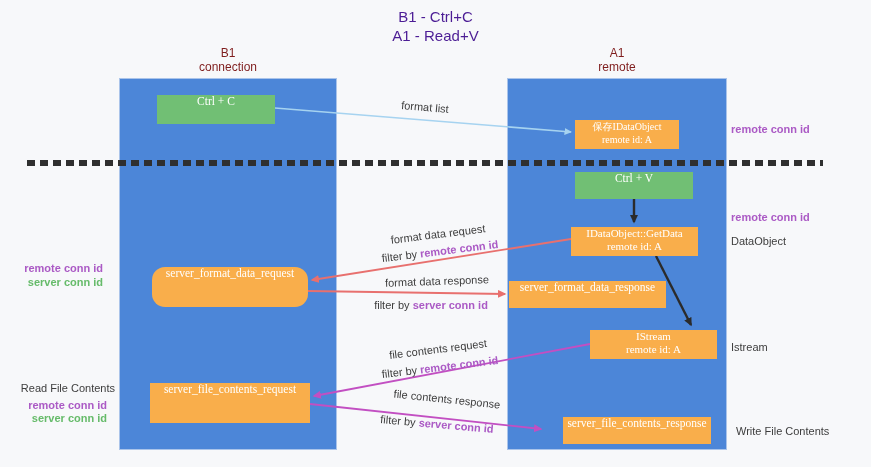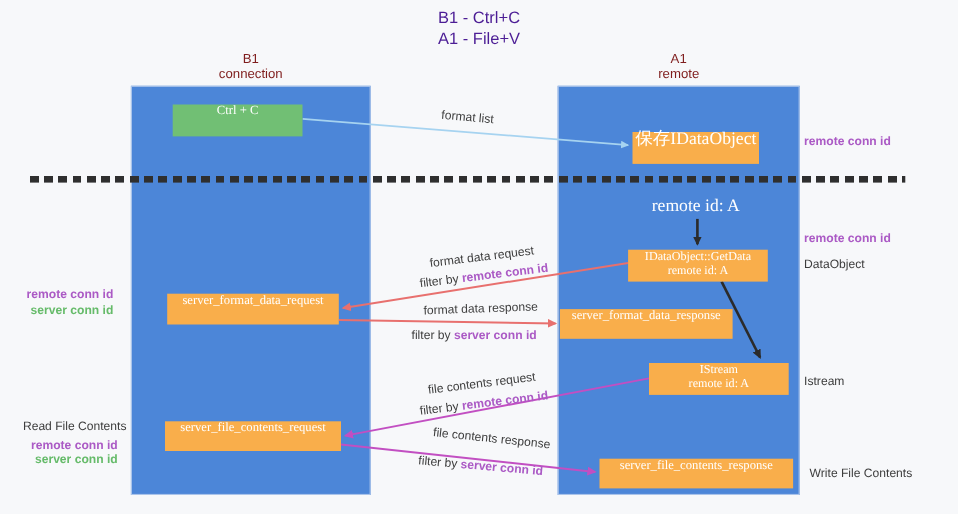--- a/index.html
+++ b/index.html
@@ -28,21 +28,21 @@
   .bold-green{color:#66bb6a;font-weight:bold;}
   .right-align{text-align:right;}
 </style>
 </head>
 <body>
 
 <div id="canvas">
 
   <div class="title">
     <div>B1 - Ctrl+C</div>
-    <div>A1 - File+V</div>
+    <div>A1 - Read+V</div>
   </div>
 
   <div class="col-header" style="left:119px;width:218px;">
     <div>B1</div>
     <div>connection</div>
   </div>
   <div class="col-header" style="left:507px;width:220px;">
     <div>A1</div>
     <div>remote</div>
   </div>
@@ -73,49 +73,52 @@
     <line x1="571" y1="239" x2="312" y2="280" stroke-width="1.8" marker-end="url(#ah-salmon)" stroke="#e8706e"></line>
     <line x1="308" y1="291" x2="505" y2="294" stroke-width="1.8" marker-end="url(#ah-salmon)" stroke="#e8706e"></line>
     <line x1="590" y1="344" x2="314" y2="396" stroke-width="1.8" marker-end="url(#ah-magenta)" stroke="#c24fc2"></line>
     <line x1="310" y1="404" x2="541" y2="429" stroke-width="1.8" marker-end="url(#ah-magenta)" stroke="#c24fc2"></line>
   </svg>
 
   <div class="node green" style="left:157px;top:95px;width:118px;height:29px;">
     <div>Ctrl + C</div>
   </div>
 
-  <div class="node orange" style="left:575px;top:120px;width:115px;height:29px;font-size:16px;gap:48px;">
+  <div class="node orange" style="left:575px;top:120px;width:104px;height:29px;font-size:10px;">
     <div>保存IDataObject</div>
     <div>remote id: A</div>
   </div>
 
+  <div class="node green" style="left:575px;top:172px;width:118px;height:27px;">
+    <div>Ctrl + V</div>
+  </div>
 
   <div class="node orange" style="left:571px;top:227px;width:127px;height:29px;font-size:11px;">
     <div>IDataObject::GetData</div>
     <div>remote id: A</div>
   </div>
 
-  <div class="node orange" style="left:152px;top:267px;width:156px;height:28px;">
+  <div class="node orange" style="left:152px;top:267px;width:156px;height:40px;border-radius:13px;">
     <div>server_format_data_request</div>
   </div>
 
   <div class="node orange" style="left:509px;top:281px;width:157px;height:27px;">
     <div>server_format_data_response</div>
   </div>
 
   <div class="node orange" style="left:590px;top:330px;width:127px;height:29px;font-size:11px;">
     <div>IStream</div>
     <div>remote id: A</div>
   </div>
 
-  <div class="node orange" style="left:150px;top:383px;width:160px;height:27px;">
+  <div class="node orange" style="left:150px;top:383px;width:160px;height:40px;">
     <div>server_file_contents_request</div>
   </div>
 
-  <div class="node orange" style="left:545px;top:417px;width:176px;height:27px;">
+  <div class="node orange" style="left:563px;top:417px;width:148px;height:27px;">
     <div>server_file_contents_response</div>
   </div>
 
   <div class="alabel" style="left:425px;top:107px;transform:translate(-50%,-50%) rotate(5deg);">format list</div>
 
   <div class="alabel" style="left:438px;top:234px;transform:translate(-50%,-50%) rotate(-7deg);">format data request</div>
   <div class="alabel" style="left:440px;top:251px;transform:translate(-50%,-50%) rotate(-7deg);"><span>filter by </span><span class="bold-purple">remote conn id</span></div>
 
   <div class="alabel" style="left:437px;top:281px;transform:translate(-50%,-50%) rotate(-2deg);">format data response</div>
   <div class="alabel" style="left:431px;top:305px;transform:translate(-50%,-50%);"><span>filter by </span><span class="bold-purple">server conn id</span></div>

